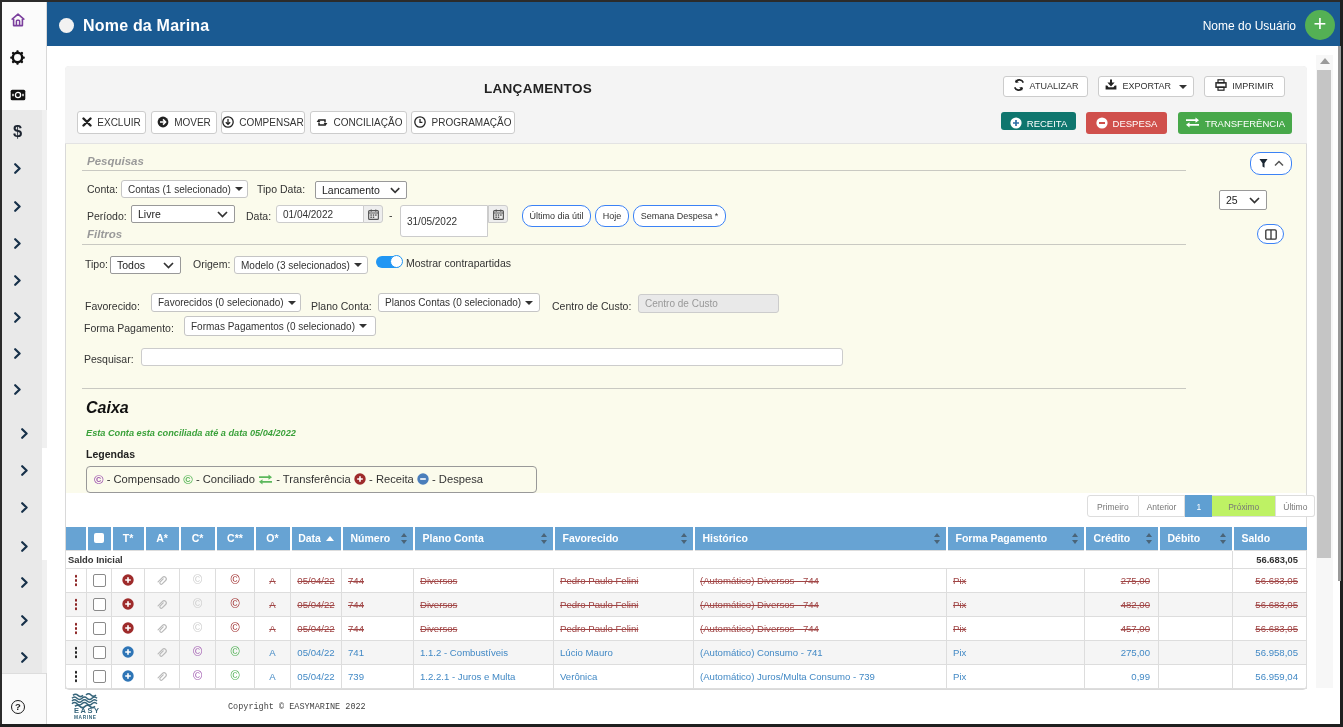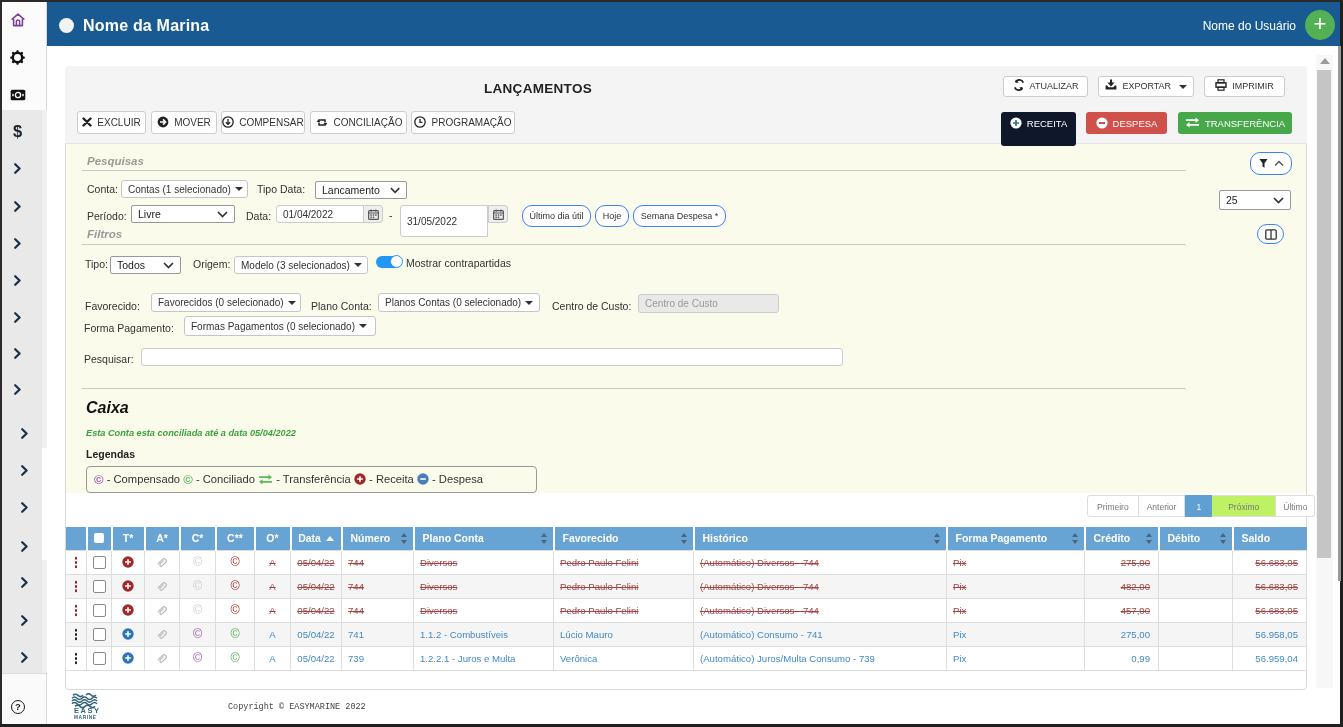--- a/index.html
+++ b/index.html
@@ -209,21 +209,21 @@
   <svg width="12" height="11" viewBox="0 0 12 11" style="vertical-align:-1px;margin-right:5px">
       <path d="M5 0.4 H7 V3.6 H9.6 L6 7.4 L2.4 3.6 H5 Z" fill="#222"></path>
       <path d="M0.6 6.4 V10.4 H11.4 V6.4 H9.8 L8.4 8.2 H3.6 L2.2 6.4 Z" fill="#222"></path>
     </svg>EXPORTAR <span class="caret" style="border-top-color:#333;margin-left:5px"></span></div>
 <div class="btn" style="left:1204px;top:76px;width:81px;height:21px;line-height:19px;font-size:9px">
   <svg width="12" height="12" viewBox="0 0 12 12" style="vertical-align:-2px;margin-right:5px">
       <rect x="3" y="0.8" width="6" height="3" fill="none" stroke="#222" stroke-width="1.2"></rect>
       <rect x="1" y="3.8" width="10" height="4.4" fill="none" stroke="#222" stroke-width="1.4"></rect>
       <rect x="3" y="8.2" width="6" height="3" fill="none" stroke="#222" stroke-width="1.2"></rect>
     </svg>IMPRIMIR</div>
-<div class="btnc" style="left:1001px;top:112px;width:75px;height:34px;line-height:22px;background:#0f172a">
+<div class="btnc" style="left:1001px;top:112px;width:75px;height:18px;line-height:22px;background:#0f766e">
   <svg width="12" height="12" viewBox="0 0 12 12" style="vertical-align:-2px;margin-right:5px">
       <circle cx="6" cy="6" r="5.6" fill="#fff"></circle>
       <path d="M6 3 V9 M3 6 H9" stroke="#2e6da4" stroke-width="1.7"></path>
     </svg>RECEITA</div>
 <div class="btnc" style="left:1086px;top:112px;width:81px;height:22px;line-height:22px;background:#d0504c">
   <svg width="12" height="12" viewBox="0 0 12 12" style="vertical-align:-2px;margin-right:5px">
       <circle cx="6" cy="6" r="5.6" fill="#fff"></circle>
       <path d="M3 6 H9" stroke="#d0504c" stroke-width="1.8"></path>
     </svg>DESPESA</div>
 <div class="btnc" style="left:1178px;top:112px;width:114px;height:22px;line-height:22px;background:#47a84a">
@@ -318,21 +318,21 @@
 </div>
 
 <div class="fbtn" style="left:1250px;top:152px;width:42px;height:23px">
   <svg width="11" height="11" viewBox="0 0 12 12">
       <path d="M1.6 1.2 H10.4 L7.1 5.6 V10.6 L4.9 9.2 V5.6 Z" fill="#1b2733"></path>
     </svg>
   <svg width="10" height="7" viewBox="0 0 10 6" style="margin-left:5px">
       <path d="M1 5 L5 1 L9 5" fill="none" stroke="#555" stroke-width="1.5"></path>
     </svg>
   </div>
-<div class="sel" style="left:1219px;top:190px;width:72px;height:20px">25<svg width="11" height="7" viewBox="0 0 11 7" style="margin-left:auto">
+<div class="sel" style="left:1219px;top:190px;width:48px;height:20px">25<svg width="11" height="7" viewBox="0 0 11 7" style="margin-left:auto">
       <path d="M1 1 L5.5 5.5 L10 1" fill="none" stroke="#333" stroke-width="1.7"></path>
     </svg></div>
 <div class="fbtn" style="left:1257px;top:224px;width:27px;height:20px">
   <svg width="12" height="11" viewBox="0 0 12 11">
       <rect x="0.8" y="0.8" width="10.4" height="9.4" rx="1.2" fill="none" stroke="#333" stroke-width="1.3"></rect>
       <path d="M6 1 V10" stroke="#333" stroke-width="1.3"></path>
     </svg>
   </div>
 
 <div class="abs" style="left:1087px;top:495px;z-index:8;display:flex;font-size:8.5px;color:#777;line-height:14px">
@@ -376,20 +376,24 @@
   <th>Plano Conta<span class="sorts"></span></th>
   <th>Favorecido<span class="sorts"></span></th>
   <th>Histórico<span class="sorts"></span></th>
   <th>Forma Pagamento<span class="sorts"></span></th>
   <th>Crédito<span class="sorts"></span></th>
   <th>Débito<span class="sorts"></span></th>
   <th>Saldo</th>
 </tr>
 </thead>
 <tbody>
+<tr id="saldoini">
+        <td colspan="15" style="font-weight:bold;color:#333;padding-left:2px;font-size:9.4px">Saldo Inicial</td>
+        <td class="r" style="font-weight:bold;color:#333;font-size:9.4px">56.683,05</td>
+      </tr>
 <tr class="rowred">
   <td class="c"><span class="vdots" style="background:#8b2222;color:#8b2222"></span></td>
   <td class="c"><span class="cb"></span></td>
   <td class="c"><svg width="12" height="12" viewBox="0 0 12 12" style="vertical-align:-2px">
             <circle cx="6" cy="6" r="5.7" fill="#9e2b2b"></circle>
             <path d="M6 3.2 V8.8 M3.2 6 H8.8" stroke="#fff" stroke-width="1.6"></path>
           </svg></td>
   <td class="c"><svg width="13" height="13" viewBox="0 0 13 13" style="vertical-align:-2px">
             <g transform="rotate(45 6.5 6.5)">
               <path d="M4.3 10.6 V4.3 a2.2 2.2 0 0 1 4.4 0 V9.1 a1.4 1.4 0 0 1 -2.8 0 V4.9" fill="none" stroke="#b9b9b9" stroke-width="1.15" stroke-linecap="round"></path>

